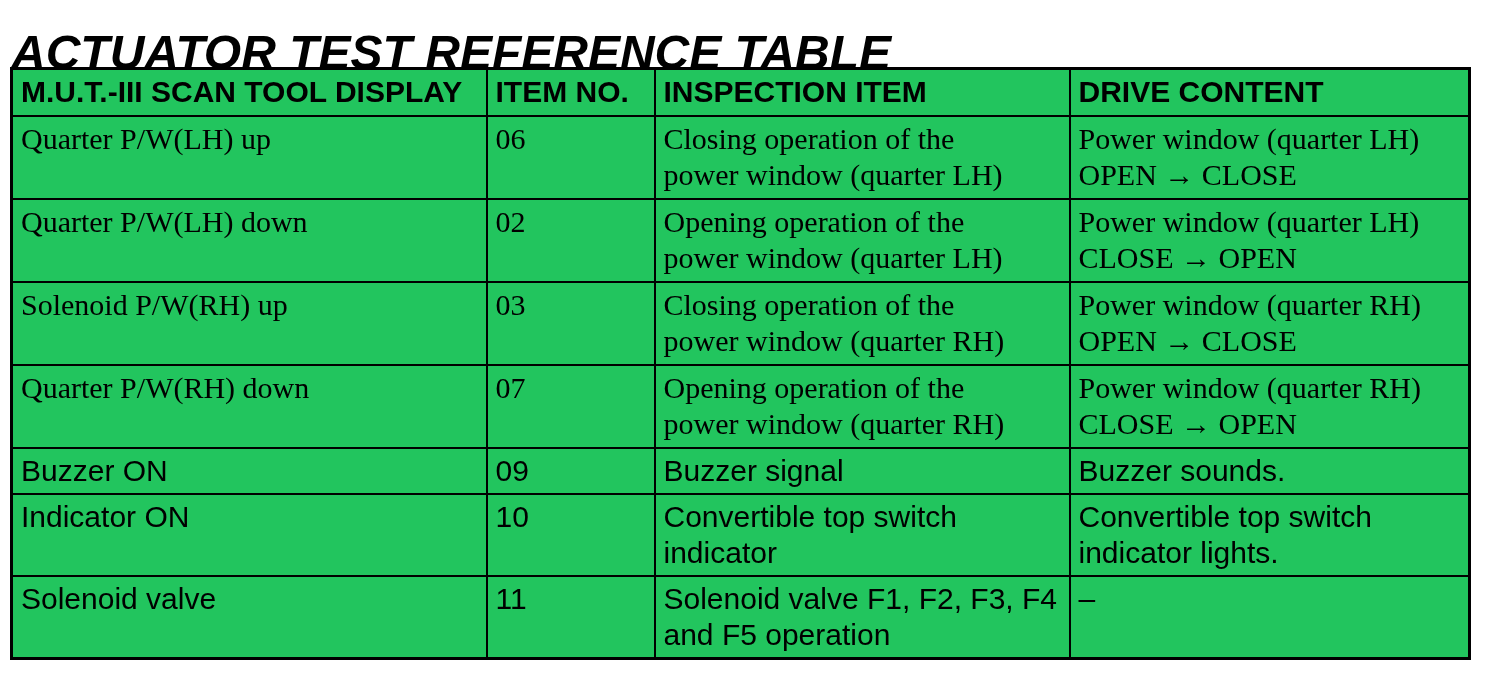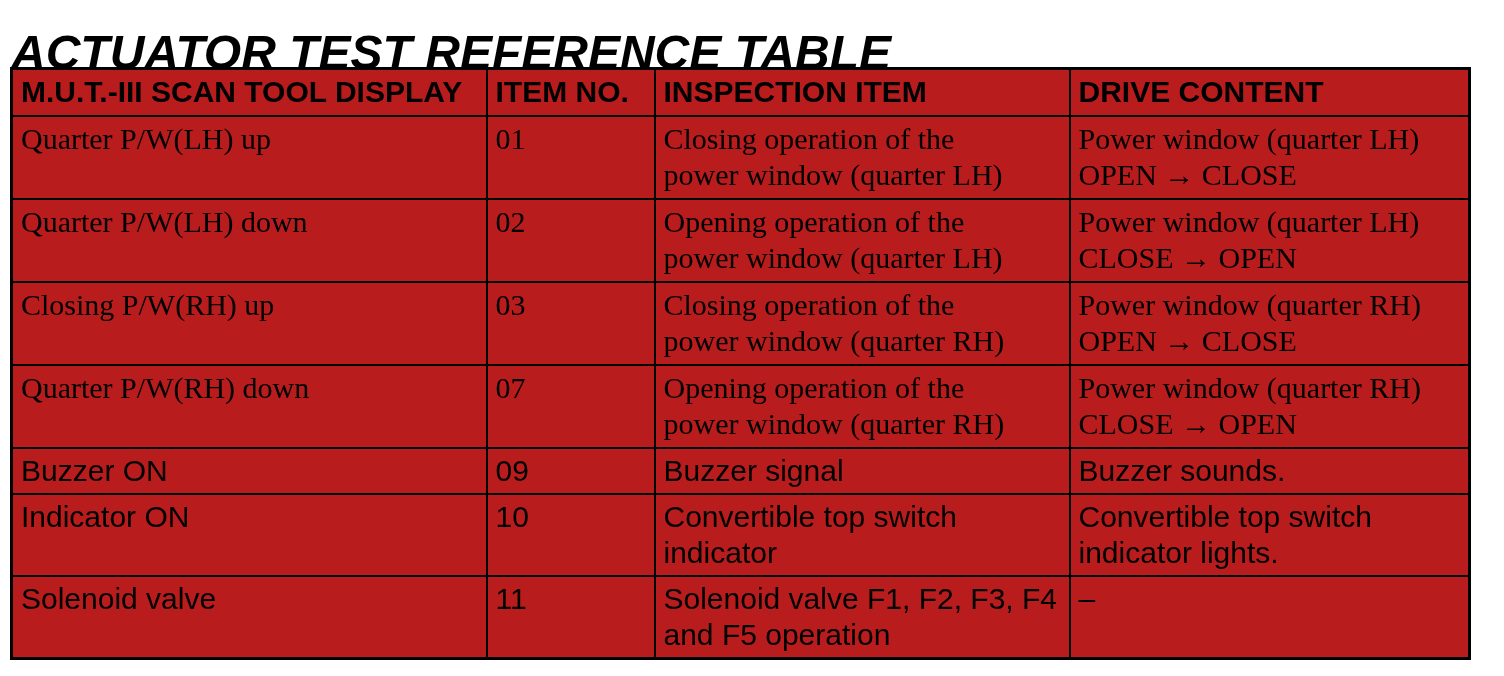--- a/index.html
+++ b/index.html
@@ -26,21 +26,21 @@
     white-space: nowrap;
     font-style: italic;
   }
   table.ref-table {
     position: absolute;
     left: 10px;
     top: 67px;
     border-collapse: collapse;
     table-layout: fixed;
     width: 1458px;
-    background: #b91c1c;
+    background: #22c55e;
   }
   table.ref-table, table.ref-table th, table.ref-table td {
     border: 2px solid #000000;
   }
   table.ref-table {
     border-width: 3px;
   }
   table.ref-table th, table.ref-table td {
     font-size: 30px;
     line-height: 36px;
@@ -80,36 +80,36 @@
     <tr class="hdr">
       <th>M.U.T.-III SCAN TOOL DISPLAY</th>
       <th>ITEM NO.</th>
       <th>INSPECTION ITEM</th>
       <th>DRIVE CONTENT</th>
     </tr>
   </thead>
   <tbody>
     <tr class="r-tall">
       <td>Quarter P/W(LH) up</td>
-      <td>01</td>
+      <td>06</td>
       <td>Closing operation of the
 power window (quarter LH)</td>
       <td>Power window (quarter LH)
 OPEN → CLOSE</td>
     </tr>
     <tr class="r-tall">
       <td>Quarter P/W(LH) down</td>
       <td>02</td>
       <td>Opening operation of the
 power window (quarter LH)</td>
       <td>Power window (quarter LH)
 CLOSE → OPEN</td>
     </tr>
     <tr class="r-tall">
-      <td>Closing P/W(RH) up</td>
+      <td>Solenoid P/W(RH) up</td>
       <td>03</td>
       <td>Closing operation of the
 power window (quarter RH)</td>
       <td>Power window (quarter RH)
 OPEN → CLOSE</td>
     </tr>
     <tr class="r-tall">
       <td>Quarter P/W(RH) down</td>
       <td>07</td>
       <td>Opening operation of the

